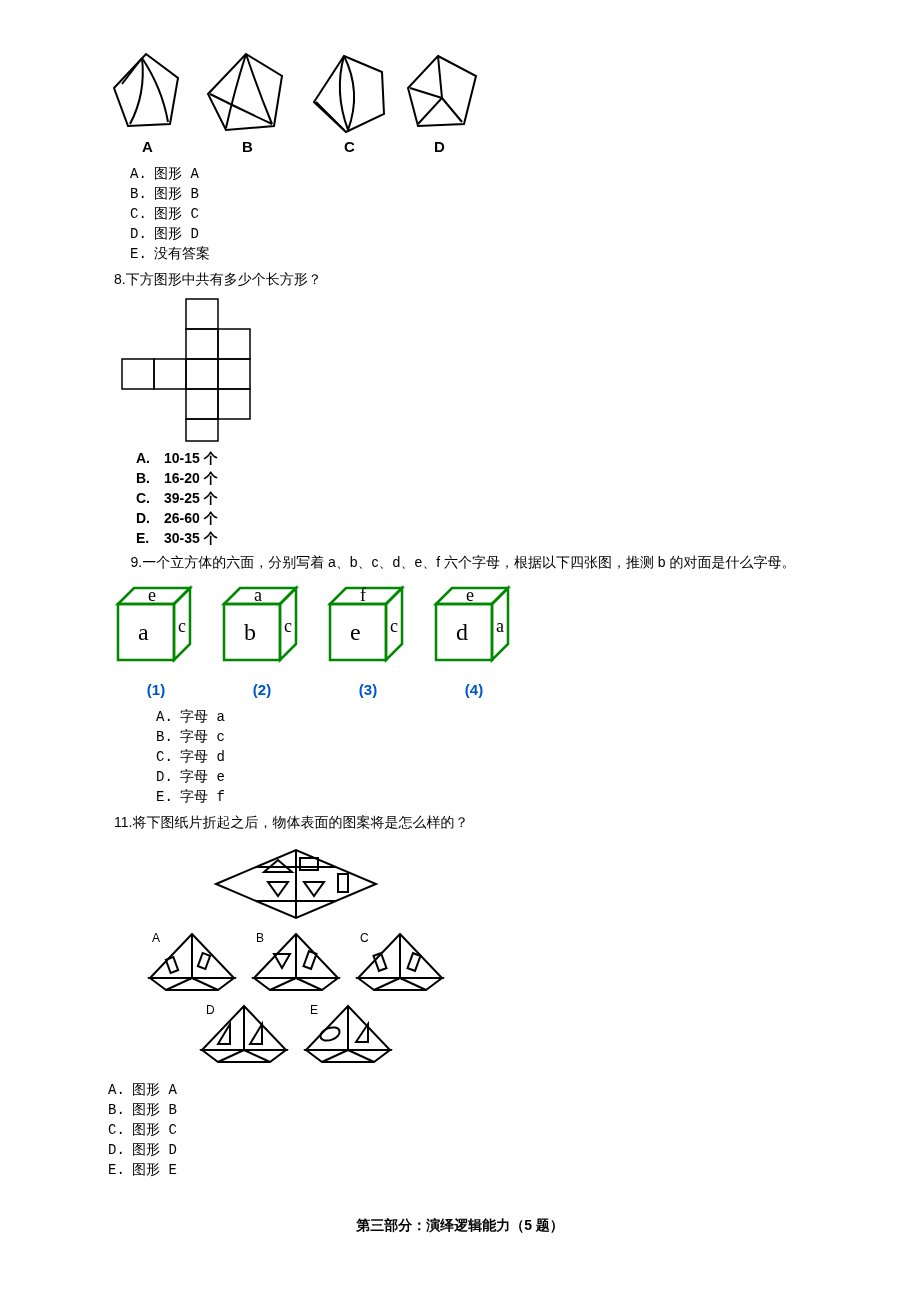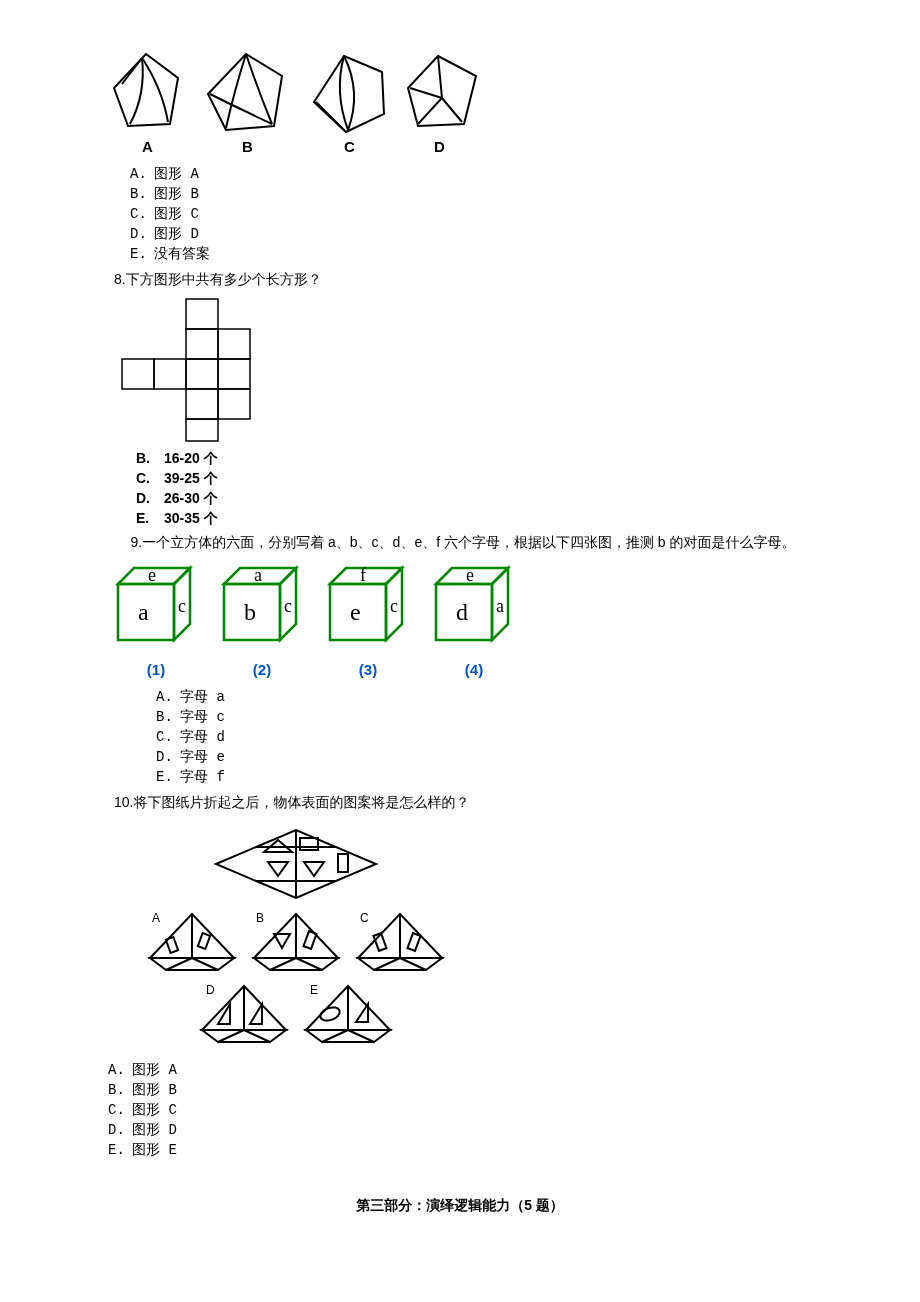--- a/index.html
+++ b/index.html
@@ -89,23 +89,24 @@
     <rect x="40" y="64" width="32" height="30"></rect>
     <rect x="72" y="64" width="32" height="30"></rect>
     <rect x="104" y="64" width="32" height="30"></rect>
     <rect x="72" y="94" width="32" height="30"></rect>
     <rect x="72" y="124" width="32" height="22"></rect>
     <rect x="104" y="94" width="32" height="30"></rect>
   </g>
 </svg>
 </div>
 <div class="q8-opts">
+  <div class="opt"><span class="letter">A.</span><span>10-15 个</span></div>
   <div class="opt"><span class="letter">B.</span><span>16-20 个</span></div>
   <div class="opt"><span class="letter">C.</span><span>39-25 个</span></div>
-  <div class="opt"><span class="letter">D.</span><span>26-30 个</span></div>
+  <div class="opt"><span class="letter">D.</span><span>26-60 个</span></div>
   <div class="opt"><span class="letter">E.</span><span>30-35 个</span></div>
 </div>
 
 <div class="q9-text">9.一个立方体的六面，分别写着 a、b、c、d、e、f 六个字母，根据以下四张图，推测 b 的对面是什么字母。</div>
 <div class="q9-figure">
   <div class="cube-row">
     <div class="cube-wrap">
       <svg width="84" height="84" viewBox="0 0 84 84">
         <g stroke="#008800" stroke-width="2.5" fill="none">
           <polygon points="4,20 60,20 60,76 4,76"></polygon>
@@ -160,21 +161,21 @@
   </div>
 </div>
 <div class="options" style="margin-left:56px;margin-top:8px;">
   <div class="opt"><span class="letter">A.</span><span>字母 a</span></div>
   <div class="opt"><span class="letter">B.</span><span>字母 c</span></div>
   <div class="opt"><span class="letter">C.</span><span>字母 d</span></div>
   <div class="opt"><span class="letter">D.</span><span>字母 e</span></div>
   <div class="opt"><span class="letter">E.</span><span>字母 f</span></div>
 </div>
 
-<div class="qtext">10.将下图纸片折起之后，物体表面的图案将是怎么样的？</div>
+<div class="qtext">11.将下图纸片折起之后，物体表面的图案将是怎么样的？</div>
 <div class="q10-figure">
 <svg width="340" height="230" viewBox="0 0 340 230">
   <g stroke="#000" stroke-width="2" fill="none">
 
     <polygon points="88,42 168,8 248,42 168,76"></polygon>
     <line x1="128" y1="25" x2="208" y2="25"></line>
     <line x1="128" y1="59" x2="208" y2="59"></line>
     <line x1="168" y1="8" x2="168" y2="76"></line>
     <polygon points="136,30 150,18 164,30"></polygon>
     <rect x="172" y="16" width="18" height="12"></rect>

